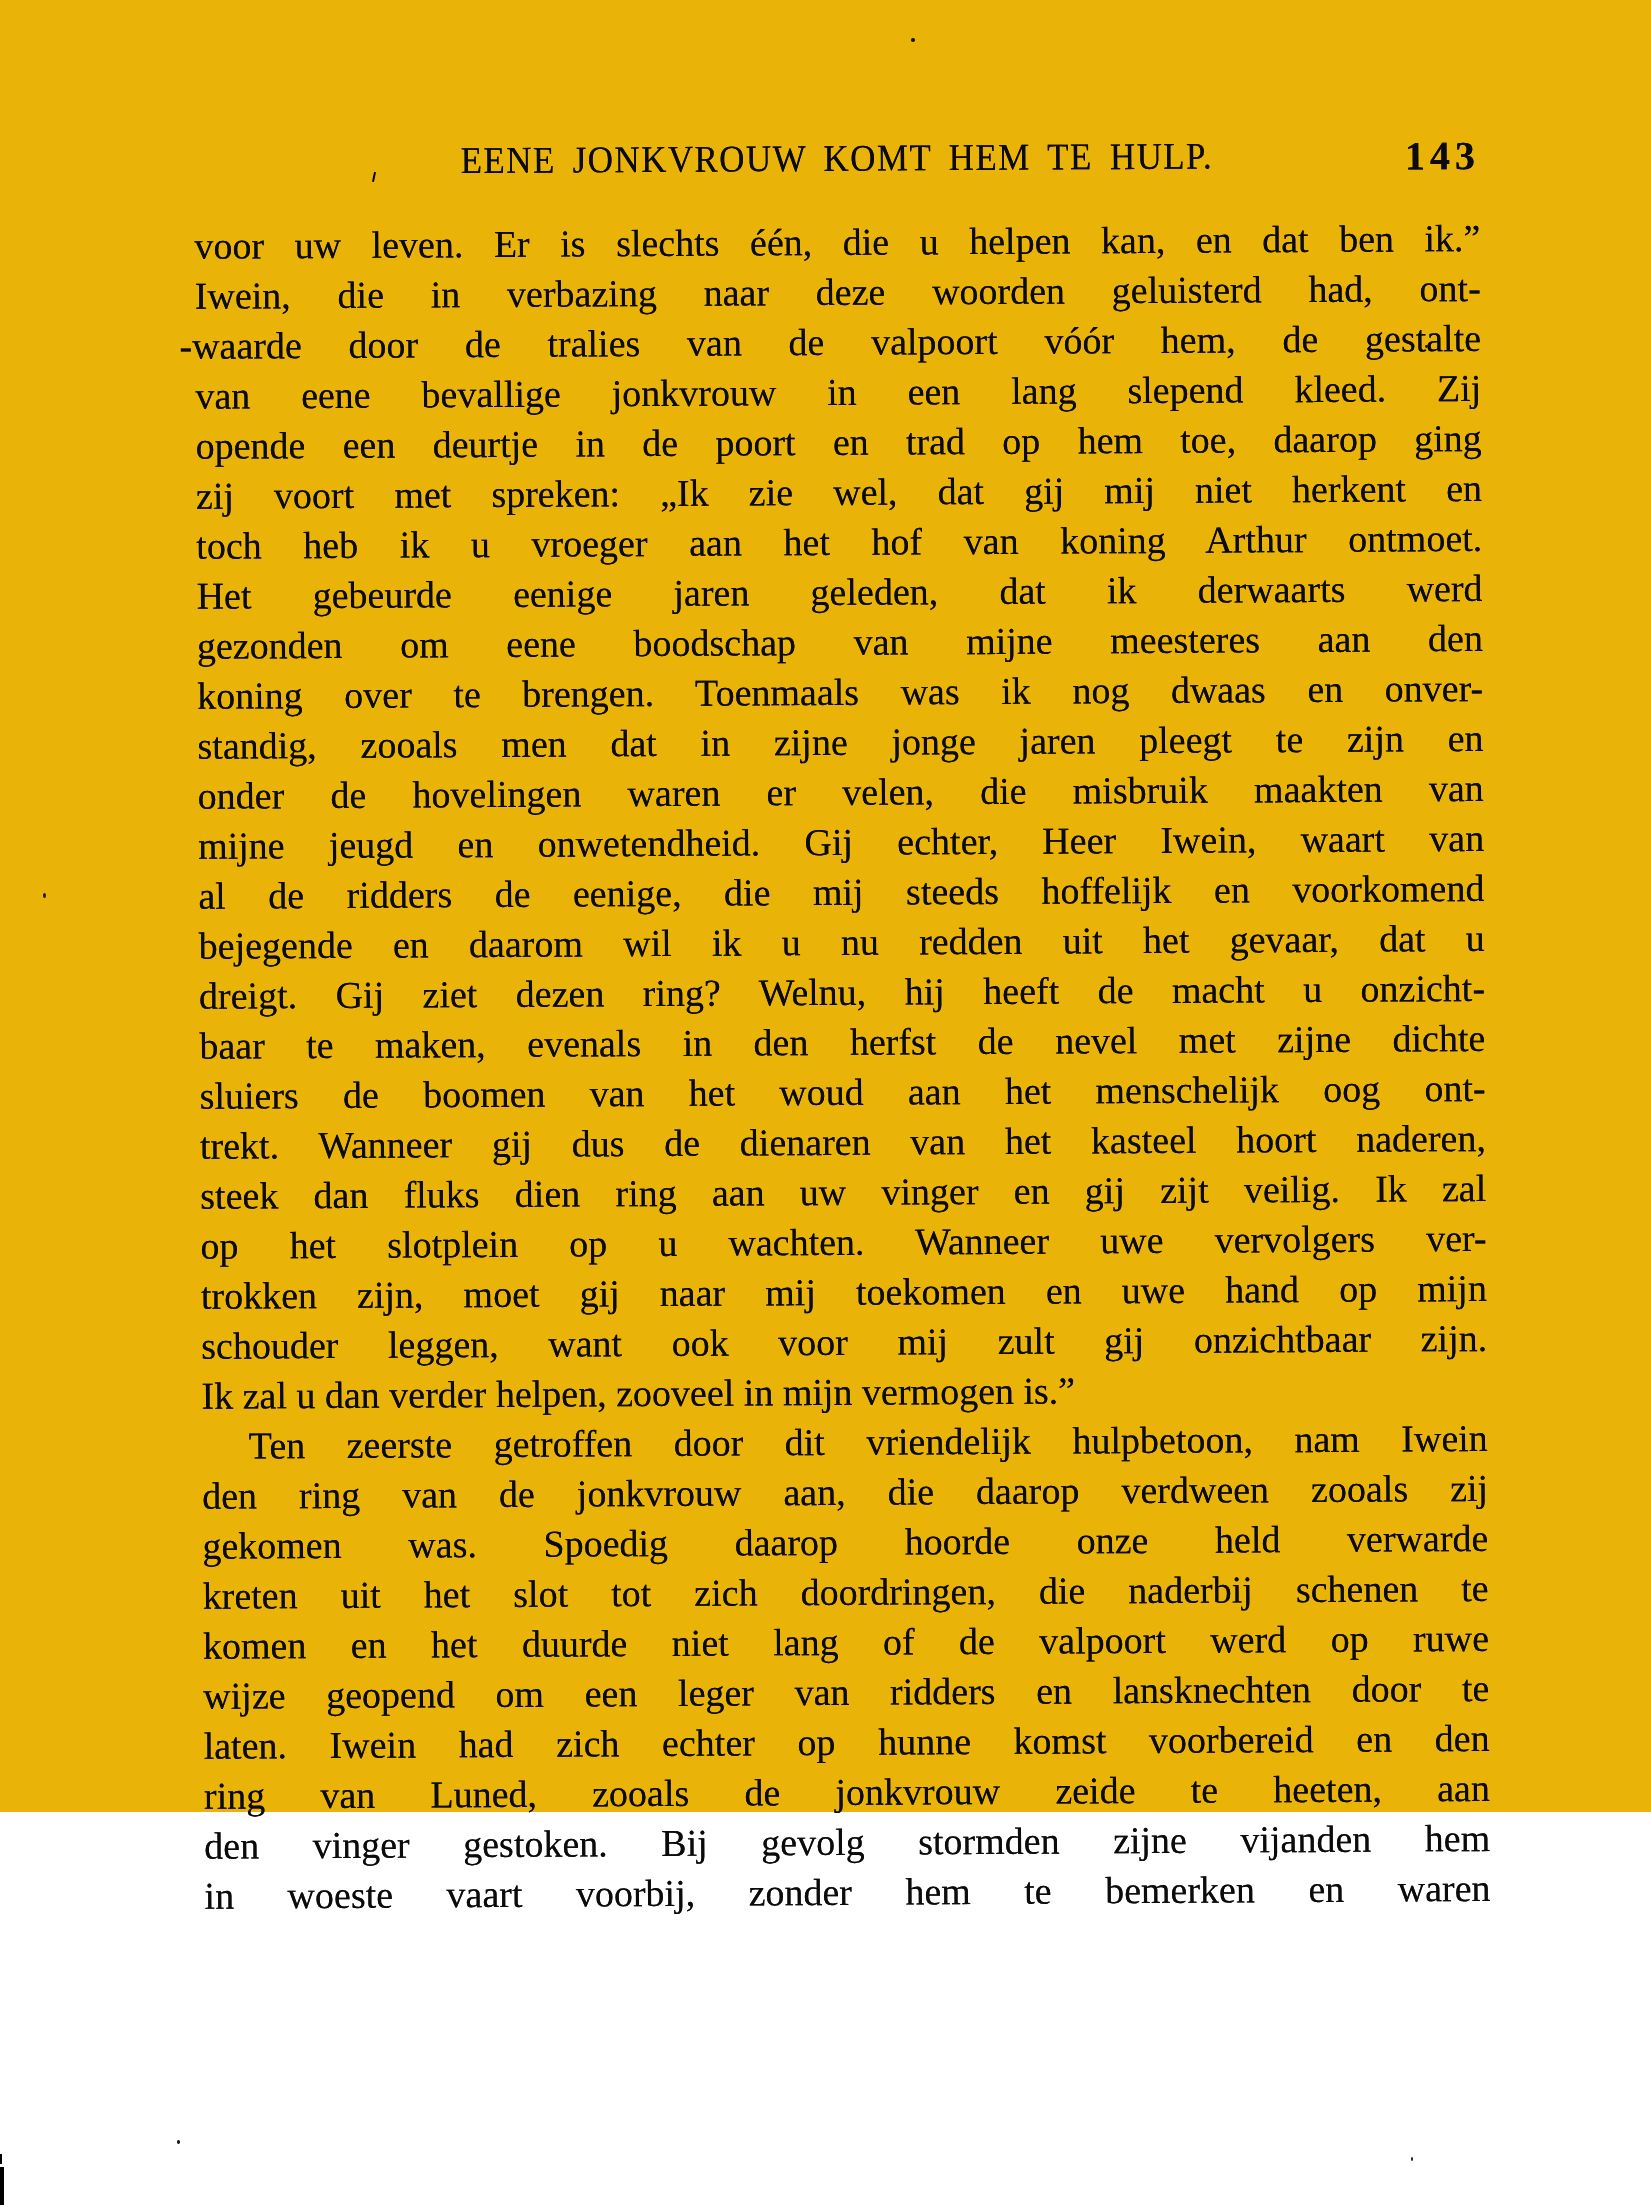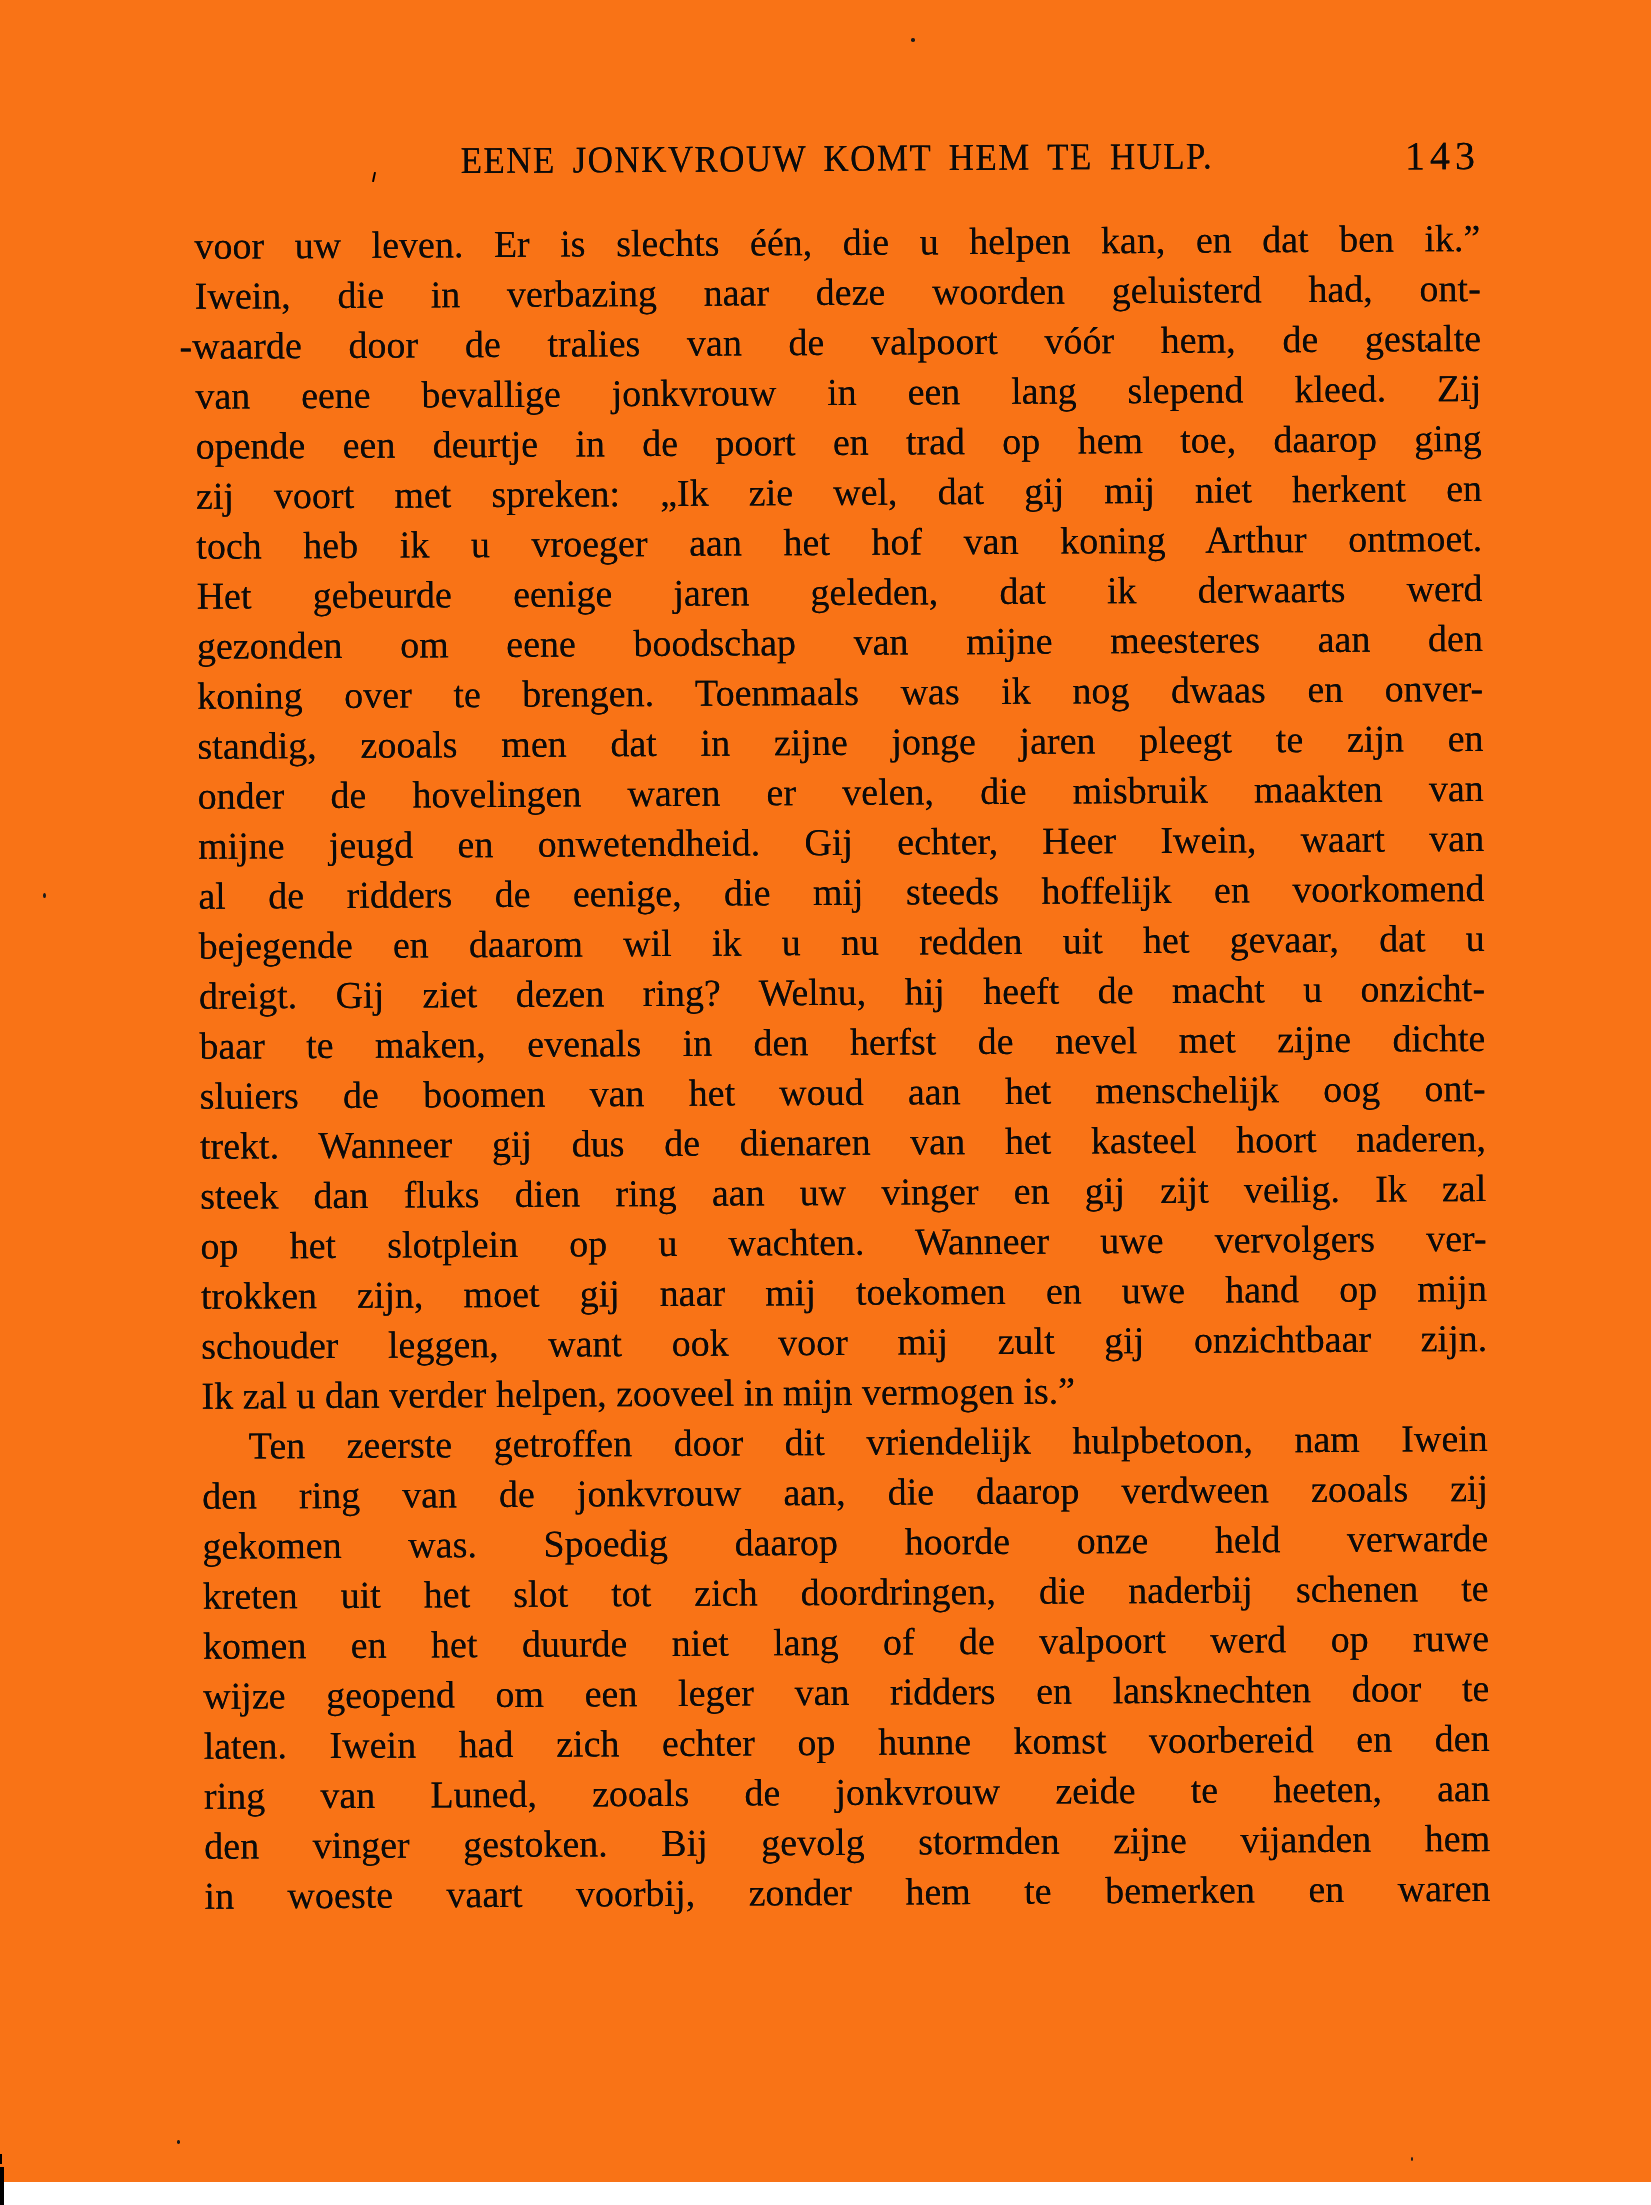--- a/index.html
+++ b/index.html
@@ -6,22 +6,22 @@
     margin: 0;
     padding: 0;
     background: #ffffff;
     width: 1652px;
     height: 2205px;
     overflow: hidden;
   }
   .page {
     position: relative;
     width: 1652px;
-    height: 2182px;
-    background: #f97316;
+    height: 1812px;
+    background: #eab308;
     font-family: "Liberation Serif", serif;
     color: #0b0b0b;
   }
   .sheet {
     position: absolute;
     left: 0; top: 0;
     width: 1652px;
     height: 2205px;
     transform: rotate(-0.35deg);
     transform-origin: 50% 45%;
@@ -45,20 +45,21 @@
     transform: scaleY(1.08);
     text-shadow: 0 0 0.4px rgba(0,0,0,0.85);
   }
   .running-page-number {
     position: absolute;
     right: 0;
     top: -2.8px;
     font-size: 40px;
     letter-spacing: 5px;
     text-shadow: 0 0 0.4px rgba(0,0,0,0.85);
+    font-weight: bold;
   }
   .body-text {
     position: absolute;
     left: 199px;
     top: 217px;
     width: 1286px;
     font-size: 38px;
     line-height: 50px;
     text-shadow: 0 0 0.5px rgba(0,0,0,0.8);
   }

